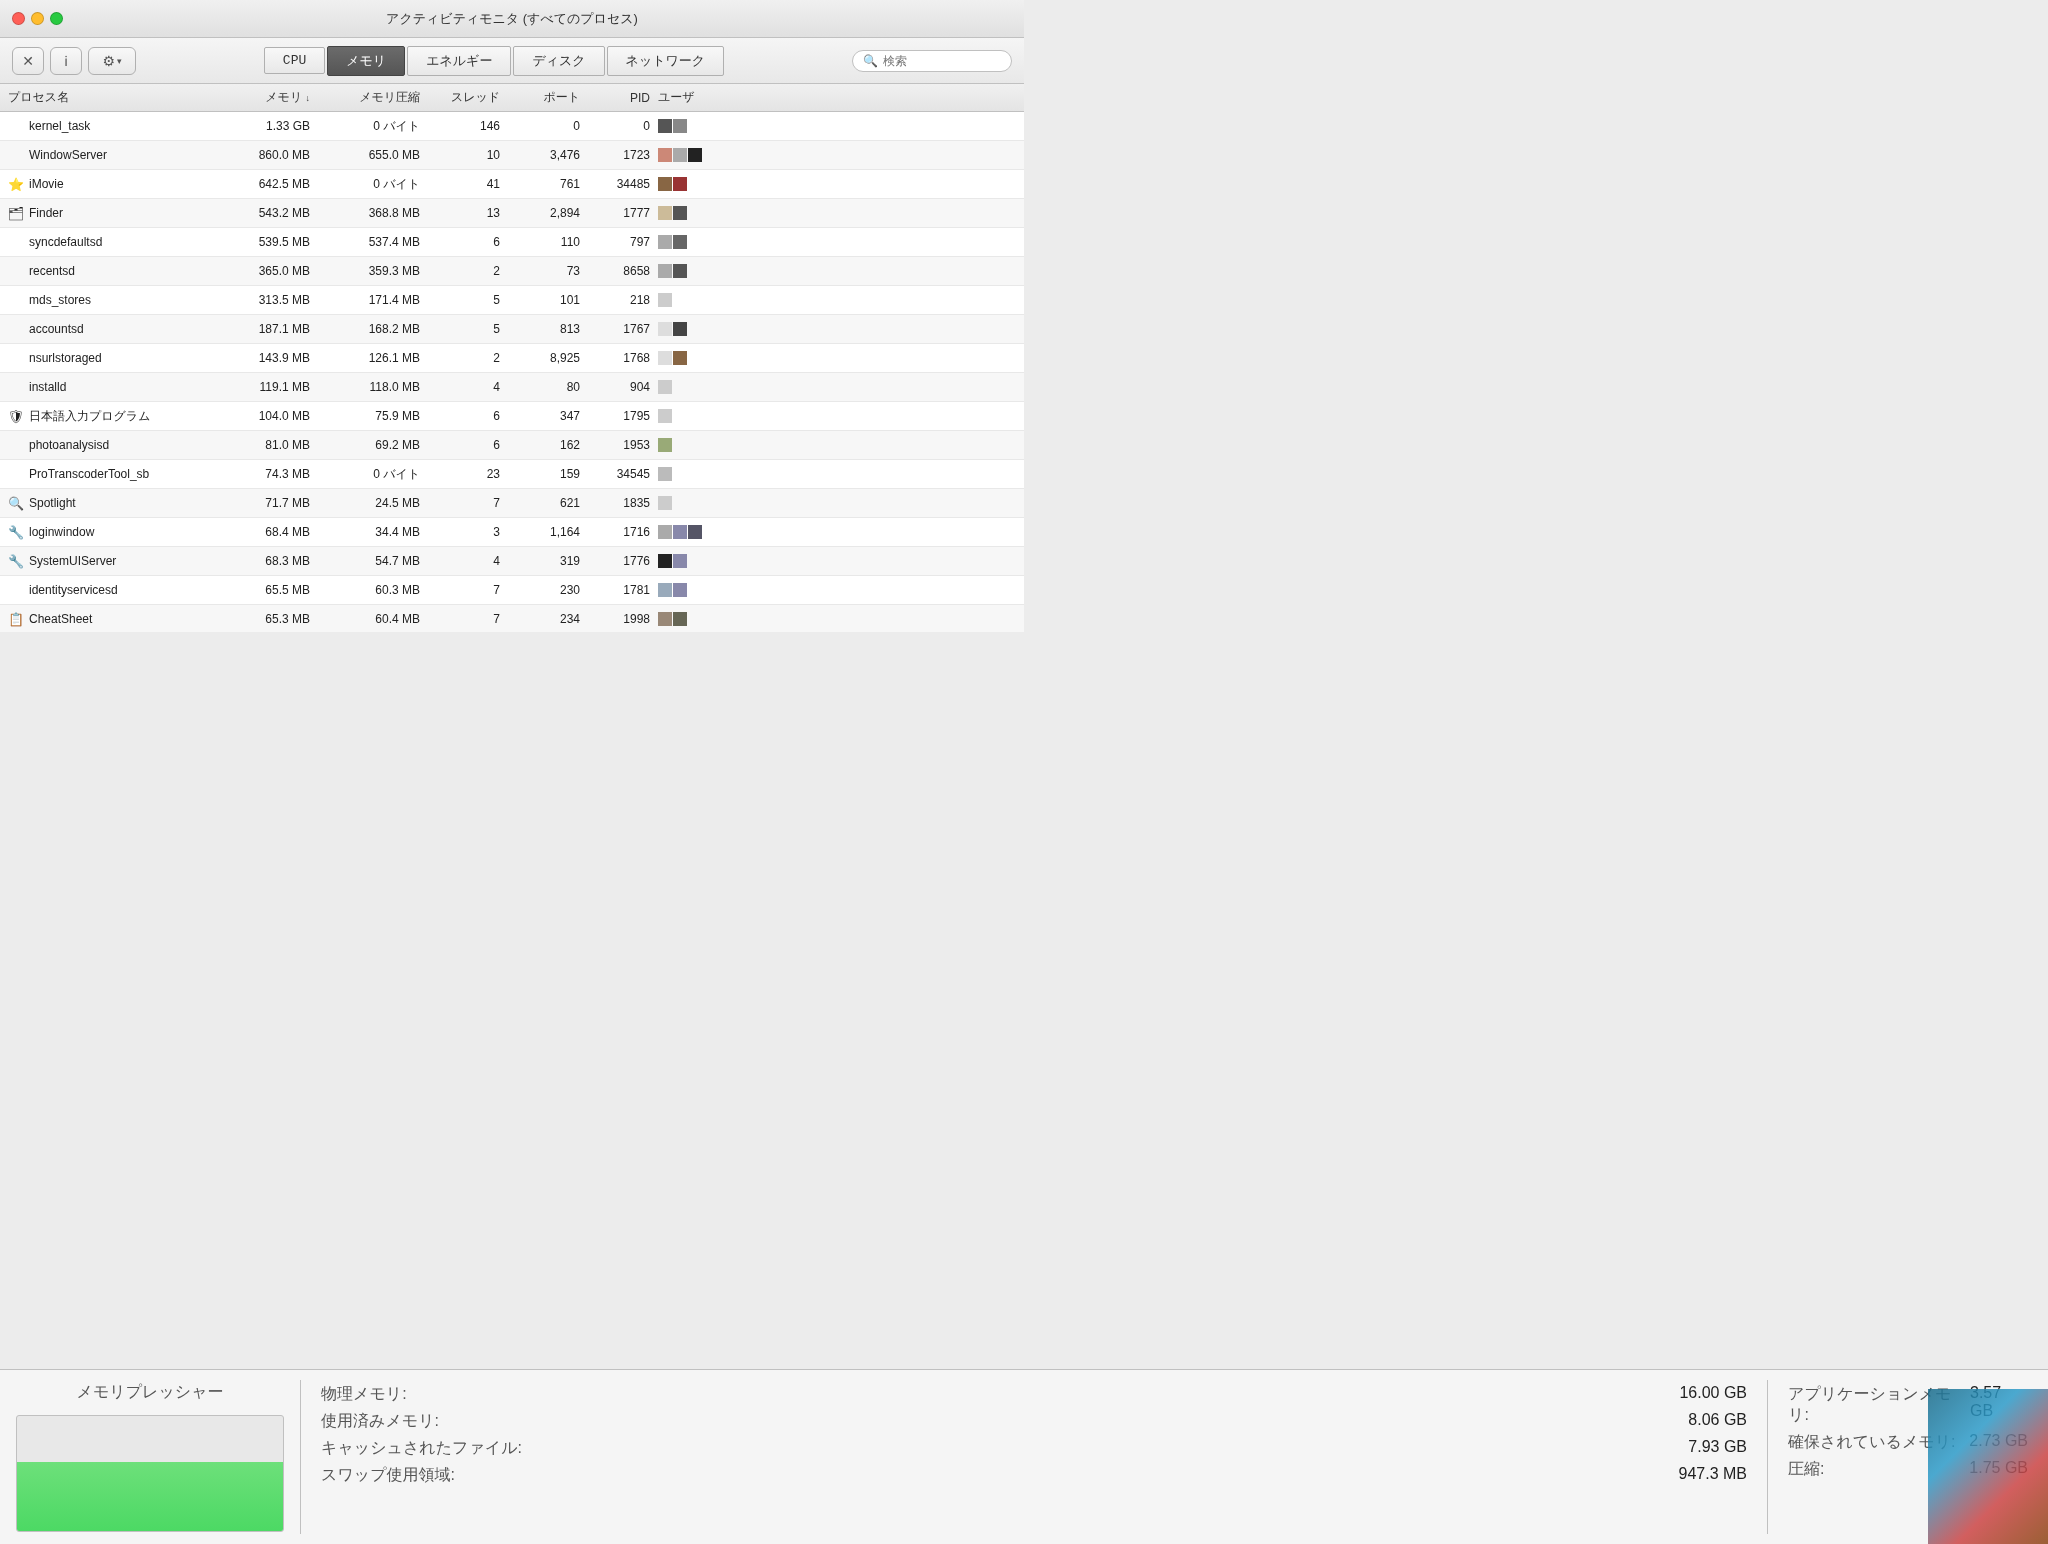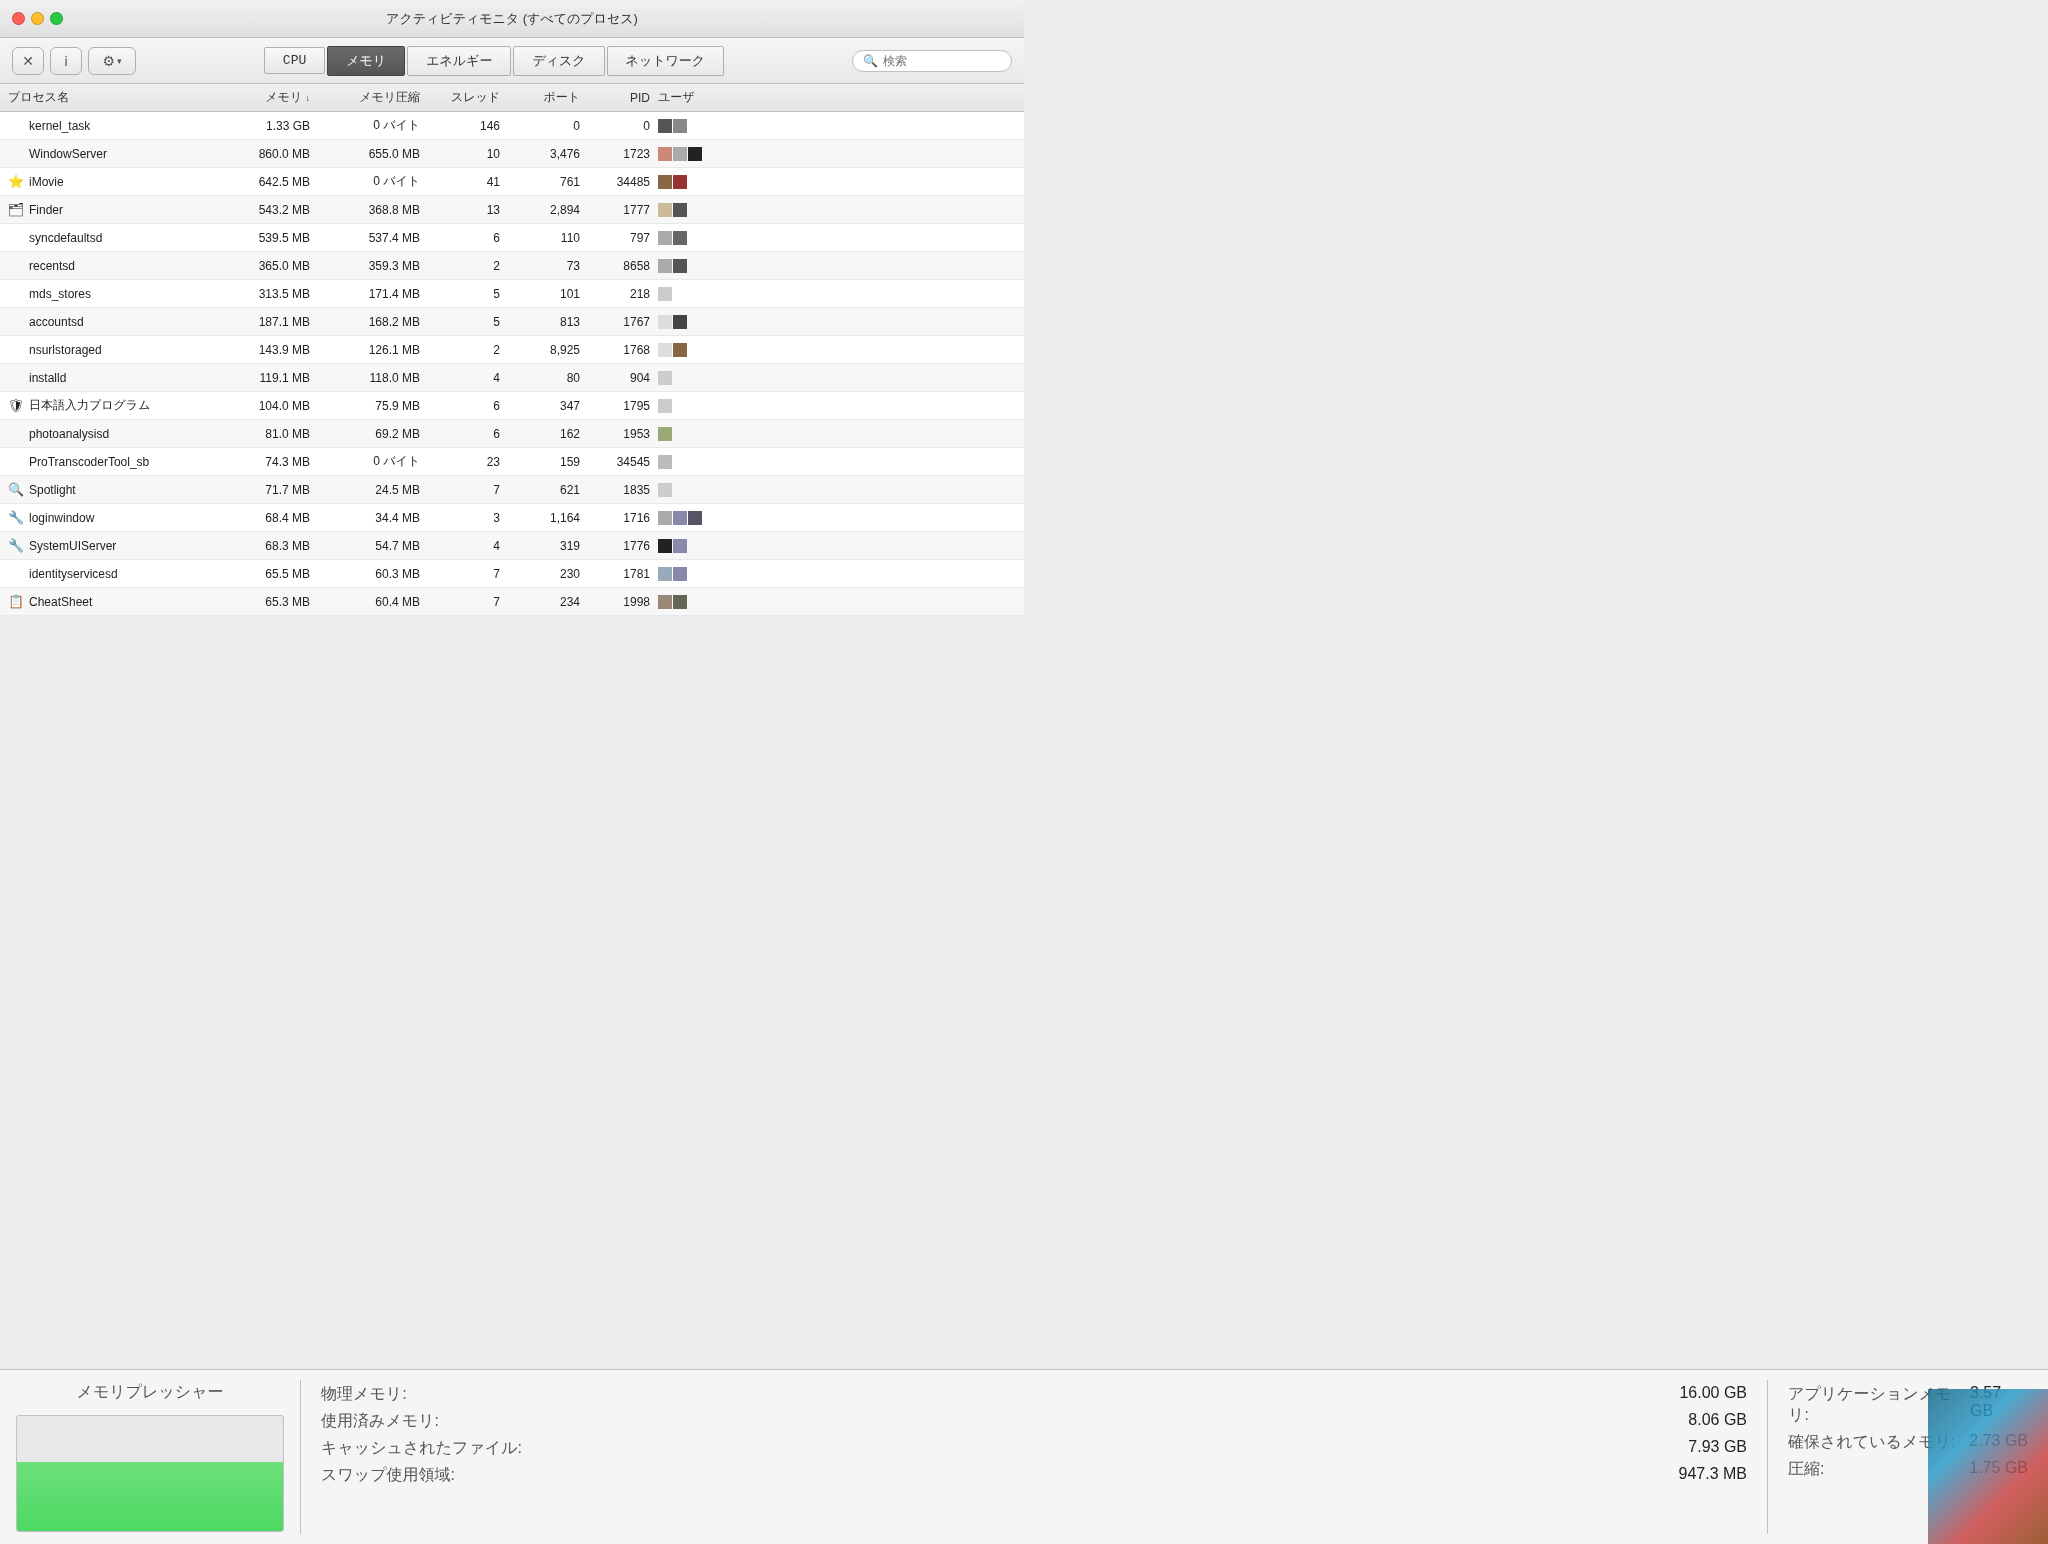--- a/index.html
+++ b/index.html
@@ -135,21 +135,21 @@
     .col-pid     { flex: 0 0 70px;  text-align: right; font-size: 12px; color: #333; font-weight: 500; padding-right: 8px; }
     .col-user    { flex: 1;         font-size: 12px;   color: #333; font-weight: 500; }
 
     .sort-arrow { font-size: 9px; }
 
     .table-body { overflow-y: auto; max-height: 520px; }
     .table-row {
       display: flex;
       align-items: center;
       height: 28px;
-      padding: 4px 8px;
+      padding: 14px 8px;
       border-bottom: 1px solid #e8e8e8;
       background: #fff;
       justify-content: flex-end;
     }
     .table-row:nth-child(even) { background: #f7f7f7; }
 
     .cell-process {
       flex: 0 0 200px;
       display: flex;
       align-items: center;

